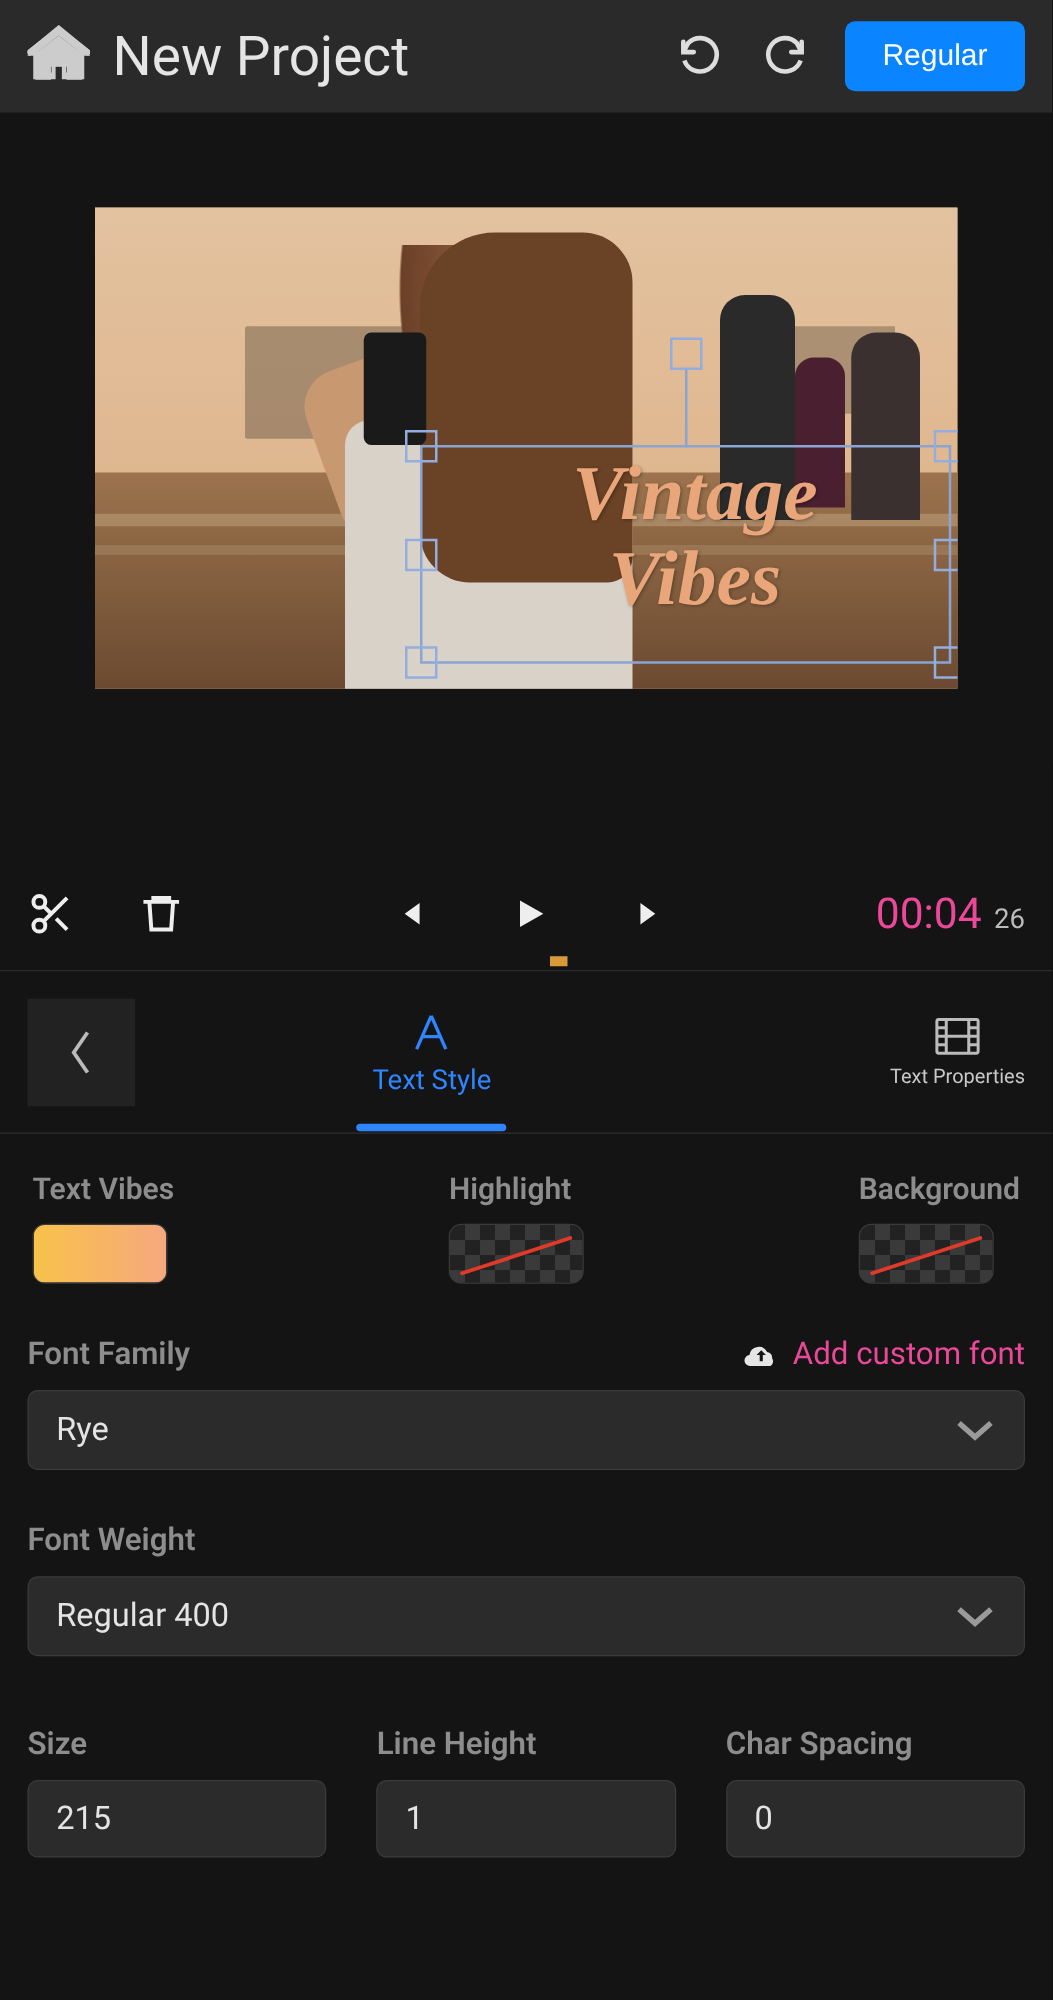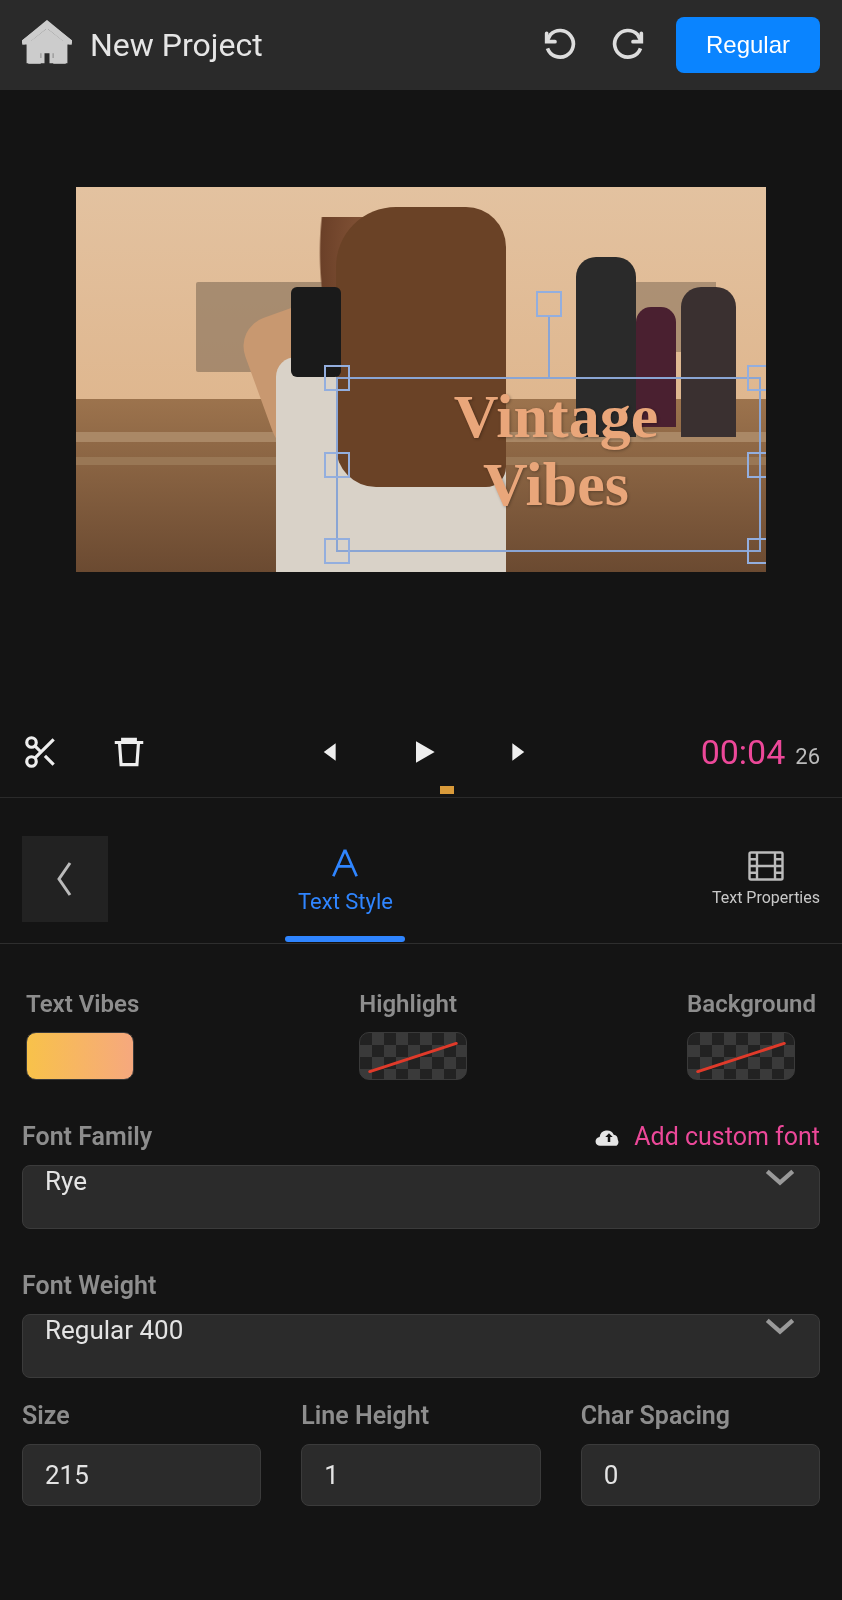--- a/index.html
+++ b/index.html
@@ -26,21 +26,21 @@
     margin: 0 -22px;
     padding: 0 22px;
   }
   .home-icon {
     width: 50px;
     height: 50px;
     color: #ccc;
     margin-right: 18px;
   }
   .project-title {
-    font-size: 32px;
+    font-size: 44px;
     color: #e5e5e5;
     font-weight: 400;
     flex: 1;
   }
   .undo-btn, .redo-btn {
     width: 40px;
     height: 40px;
     color: #ddd;
     margin-right: 28px;
     cursor: pointer;
@@ -49,23 +49,24 @@
     background: #0a84ff;
     color: #fff;
     border: none;
     padding: 14px 30px;
     font-size: 24px;
     border-radius: 8px;
     cursor: pointer;
   }
   
   .preview-area {
-    padding-top: 97px;
+    padding-top: 76px;
     display: flex;
     justify-content: center;
+    font-style: italic;
   }
   .video-frame {
     width: 690px;
     height: 385px;
     position: relative;
     background: linear-gradient(180deg, #e8c9a8 0%, #d4a87c 45%, #8a6548 100%);
     overflow: hidden;
   }
   .sky { position:absolute; inset:0; background: linear-gradient(180deg,#e3c2a0 0%, #dfb78f 55%, #b68a63 100%);}
   .horizon { position:absolute; left:0; right:0; top:55%; height:45%; background: linear-gradient(180deg,#9c734d 0%, #6b4a31 100%);}
@@ -124,21 +125,21 @@
   .ctrl-icon { width:38px; height:38px; color:#eee; cursor:pointer;}
   .cut-btn { margin-right: 50px;}
   .spacer { flex:1;}
   .play-group { display:flex; align-items:center; gap:68px;}
   .time-display { font-size:34px; color:#ec4899; margin-left:auto;}
   .time-frames { font-size:22px; color:#bbb; margin-left:6px;}
   
   .timeline-mark { height:8px; margin:8px -22px 0; position:relative; border-bottom:1px solid #2a2a2a;}
   .timeline-mark::after{content:""; position:absolute; left:440px; top:-4px; width:14px; height:8px; background:#d99a3a;}
   .tabs {
-    display:flex; align-items:center; height:130px; border-bottom:1px solid #2e2e2e; margin:16px -22px; padding:0 22px;
+    display:flex; align-items:center; height:130px; border-bottom:1px solid #2e2e2e; margin:0 -22px; padding:0 22px;
   }
   .back-btn {
     width:86px; height:86px; background:#222; display:flex; align-items:center; justify-content:center; cursor:pointer;
   }
   .back-btn svg{width:24px;height:40px;color:#bbb;}
   .tab {
     display:flex; flex-direction:column; align-items:center; justify-content:center; gap:6px; cursor:pointer; position:relative;
   }
   .tab-style { margin-left:190px; color:#2f85ff;}
   .tab-style .tab-label{ font-size:22px; color:#2f85ff;}
@@ -164,25 +165,25 @@
   .swatch-none::after{
     content:""; position:absolute; left:6px; right:6px; top:50%; height:3px; background:#e03a2a; transform:rotate(-18deg); border-radius:2px;
   }
   .field-row { margin-top:42px;}
   .field-header { display:flex; align-items:flex-end; justify-content:space-between; margin-bottom:14px;}
   .field-label { font-size:25px; color:#8d8d8d; font-weight:600;}
   .add-font { display:flex; align-items:center; gap:10px; color:#ec4899; font-size:25px; cursor:pointer;}
   .add-font svg{width:30px;height:26px;}
   .select {
     width:100%; height:64px; background:#2b2b2b; border:1px solid #3b3b3b; border-radius:8px;
-    display:flex; align-items:flex-start; padding:0 22px; cursor:pointer;
+    display:flex; align-items:center; padding:0 22px; cursor:pointer;
   }
   .select-value { font-size:26px; color:#e4e4e4; flex:1;}
   .chev { width:34px; height:22px; color:#9a9a9a;}
-  .triple-row { display:flex; gap:40px; margin-top:23px;}
+  .triple-row { display:flex; gap:40px; margin-top:56px;}
   .triple-col { flex:1; display:flex; flex-direction:column; gap:14px;}
   .num-input {
     height:62px; background:#2b2b2b; border:1px solid #3b3b3b; border-radius:8px;
     display:flex; align-items:center; padding:0 22px; font-size:26px; color:#e4e4e4;
   }
 </style>
 </head>
 <body>
 
 <div class="app">

